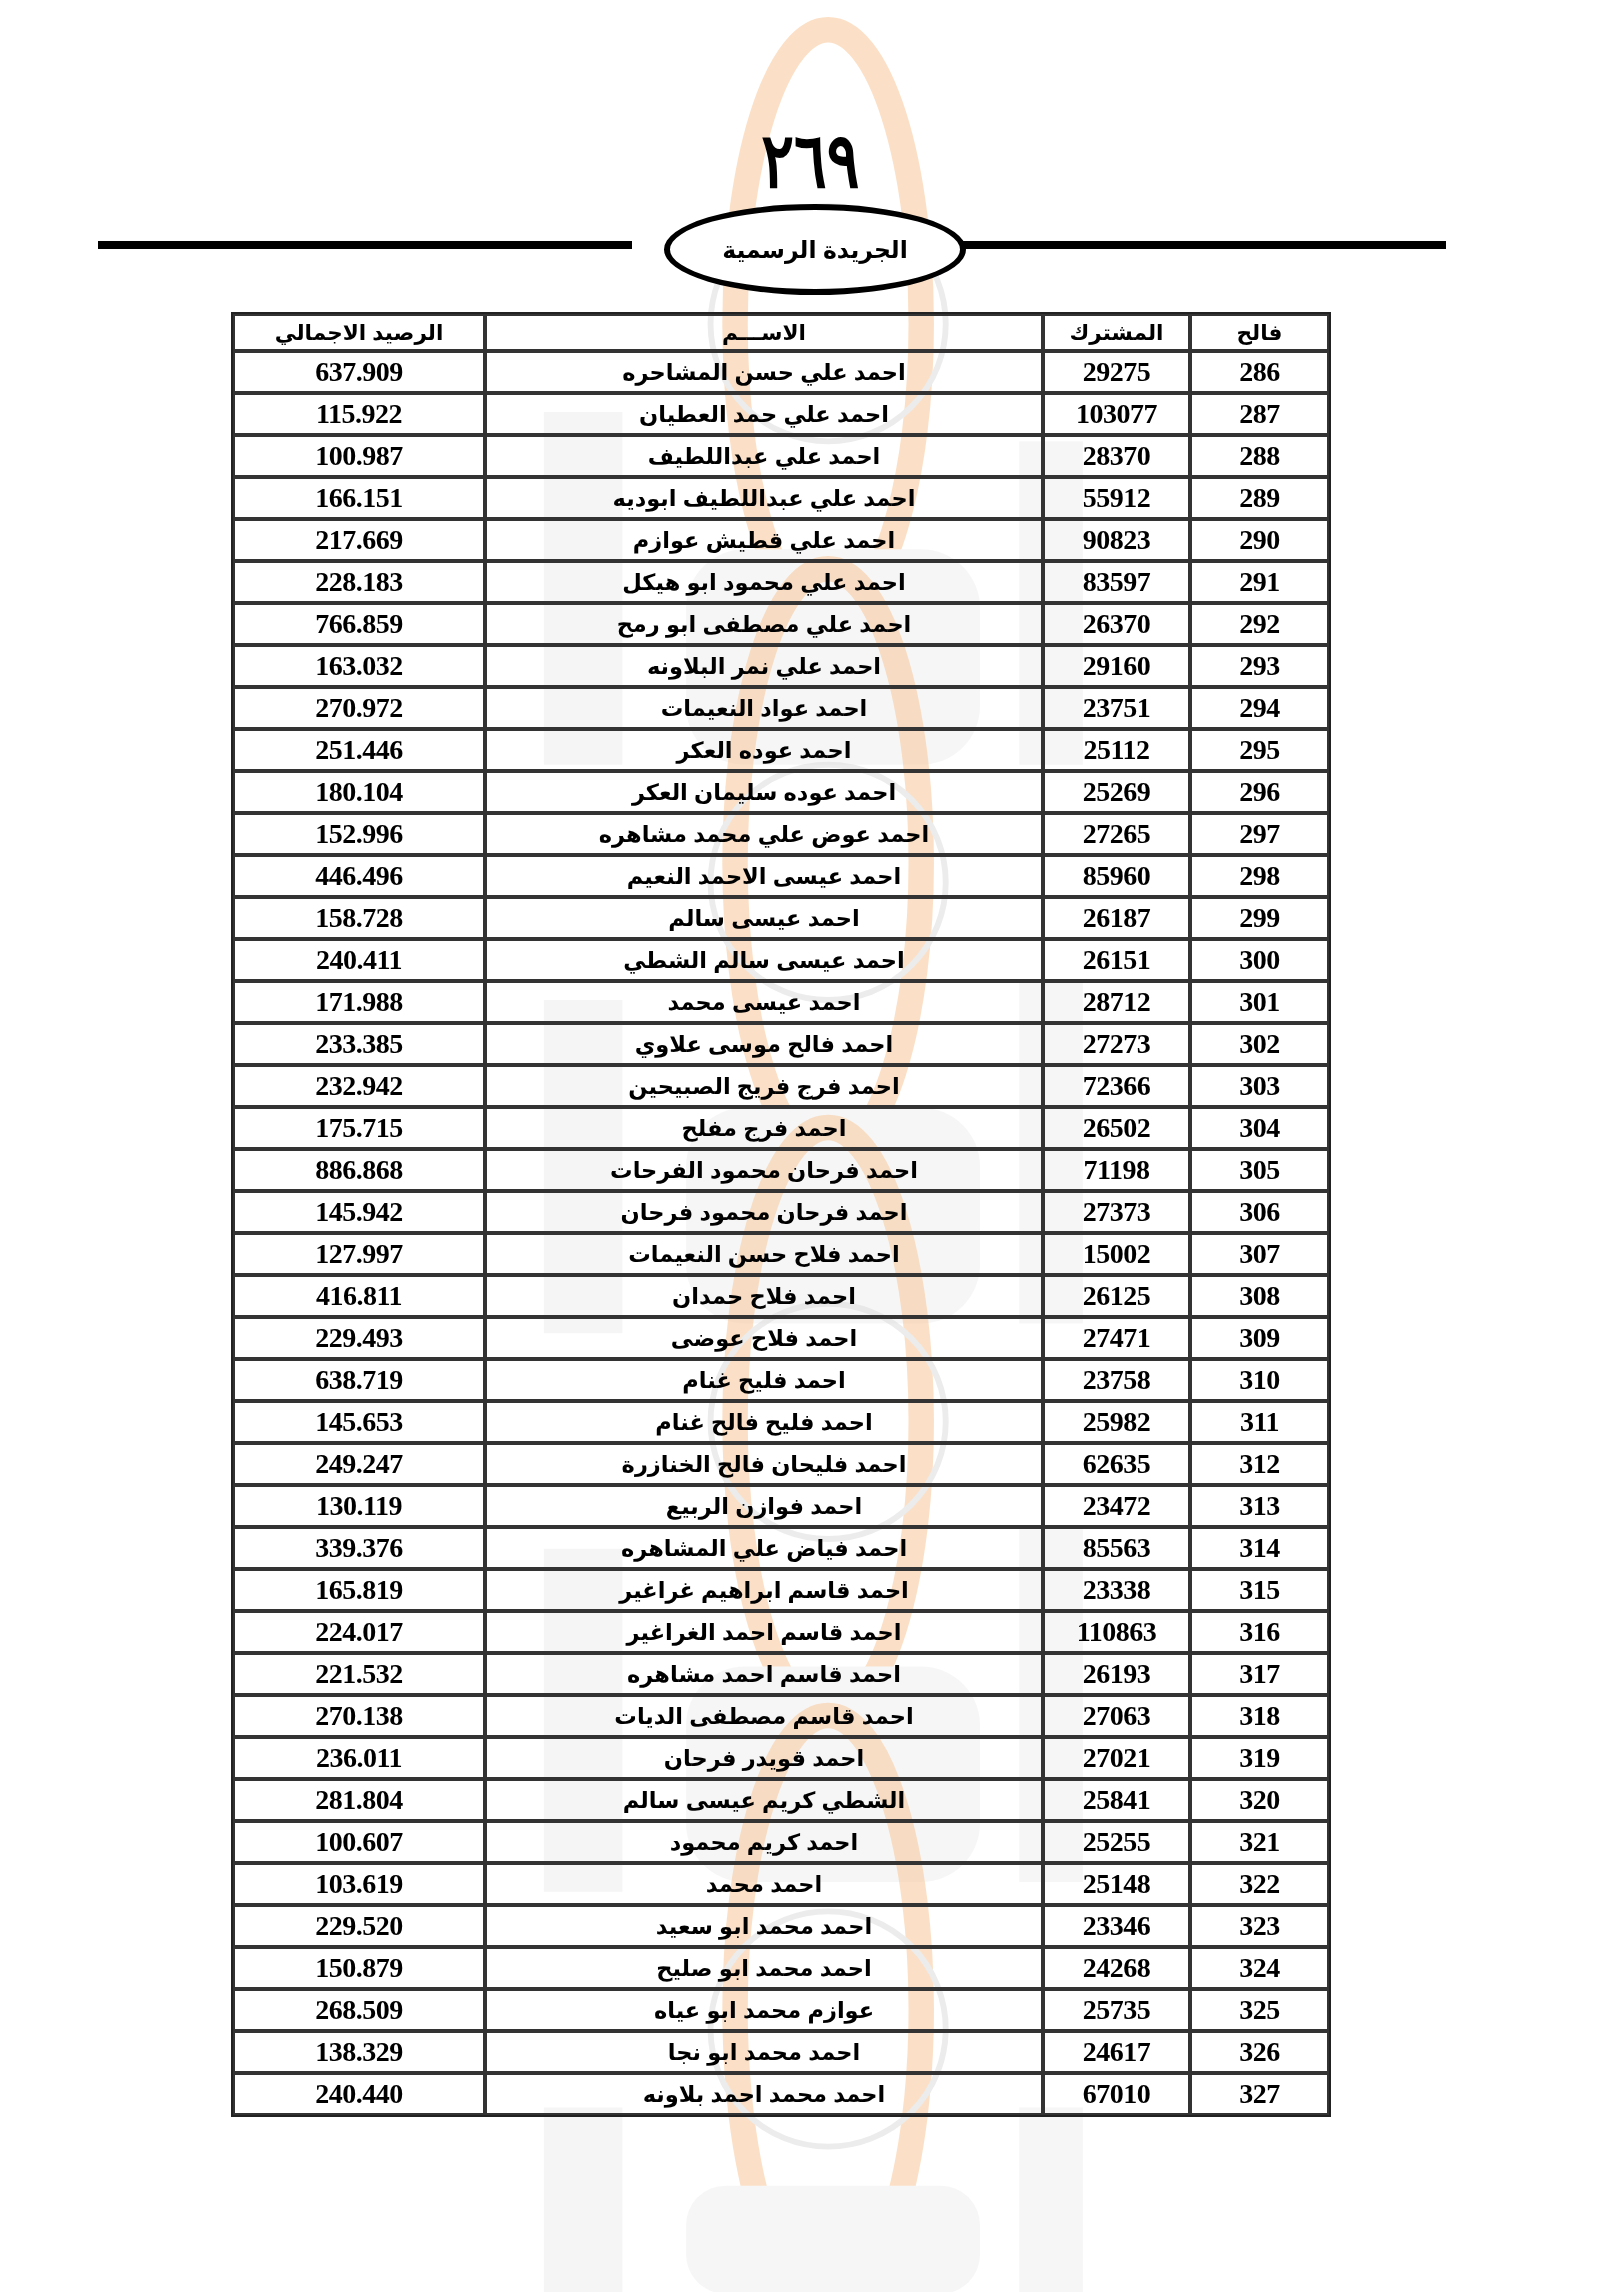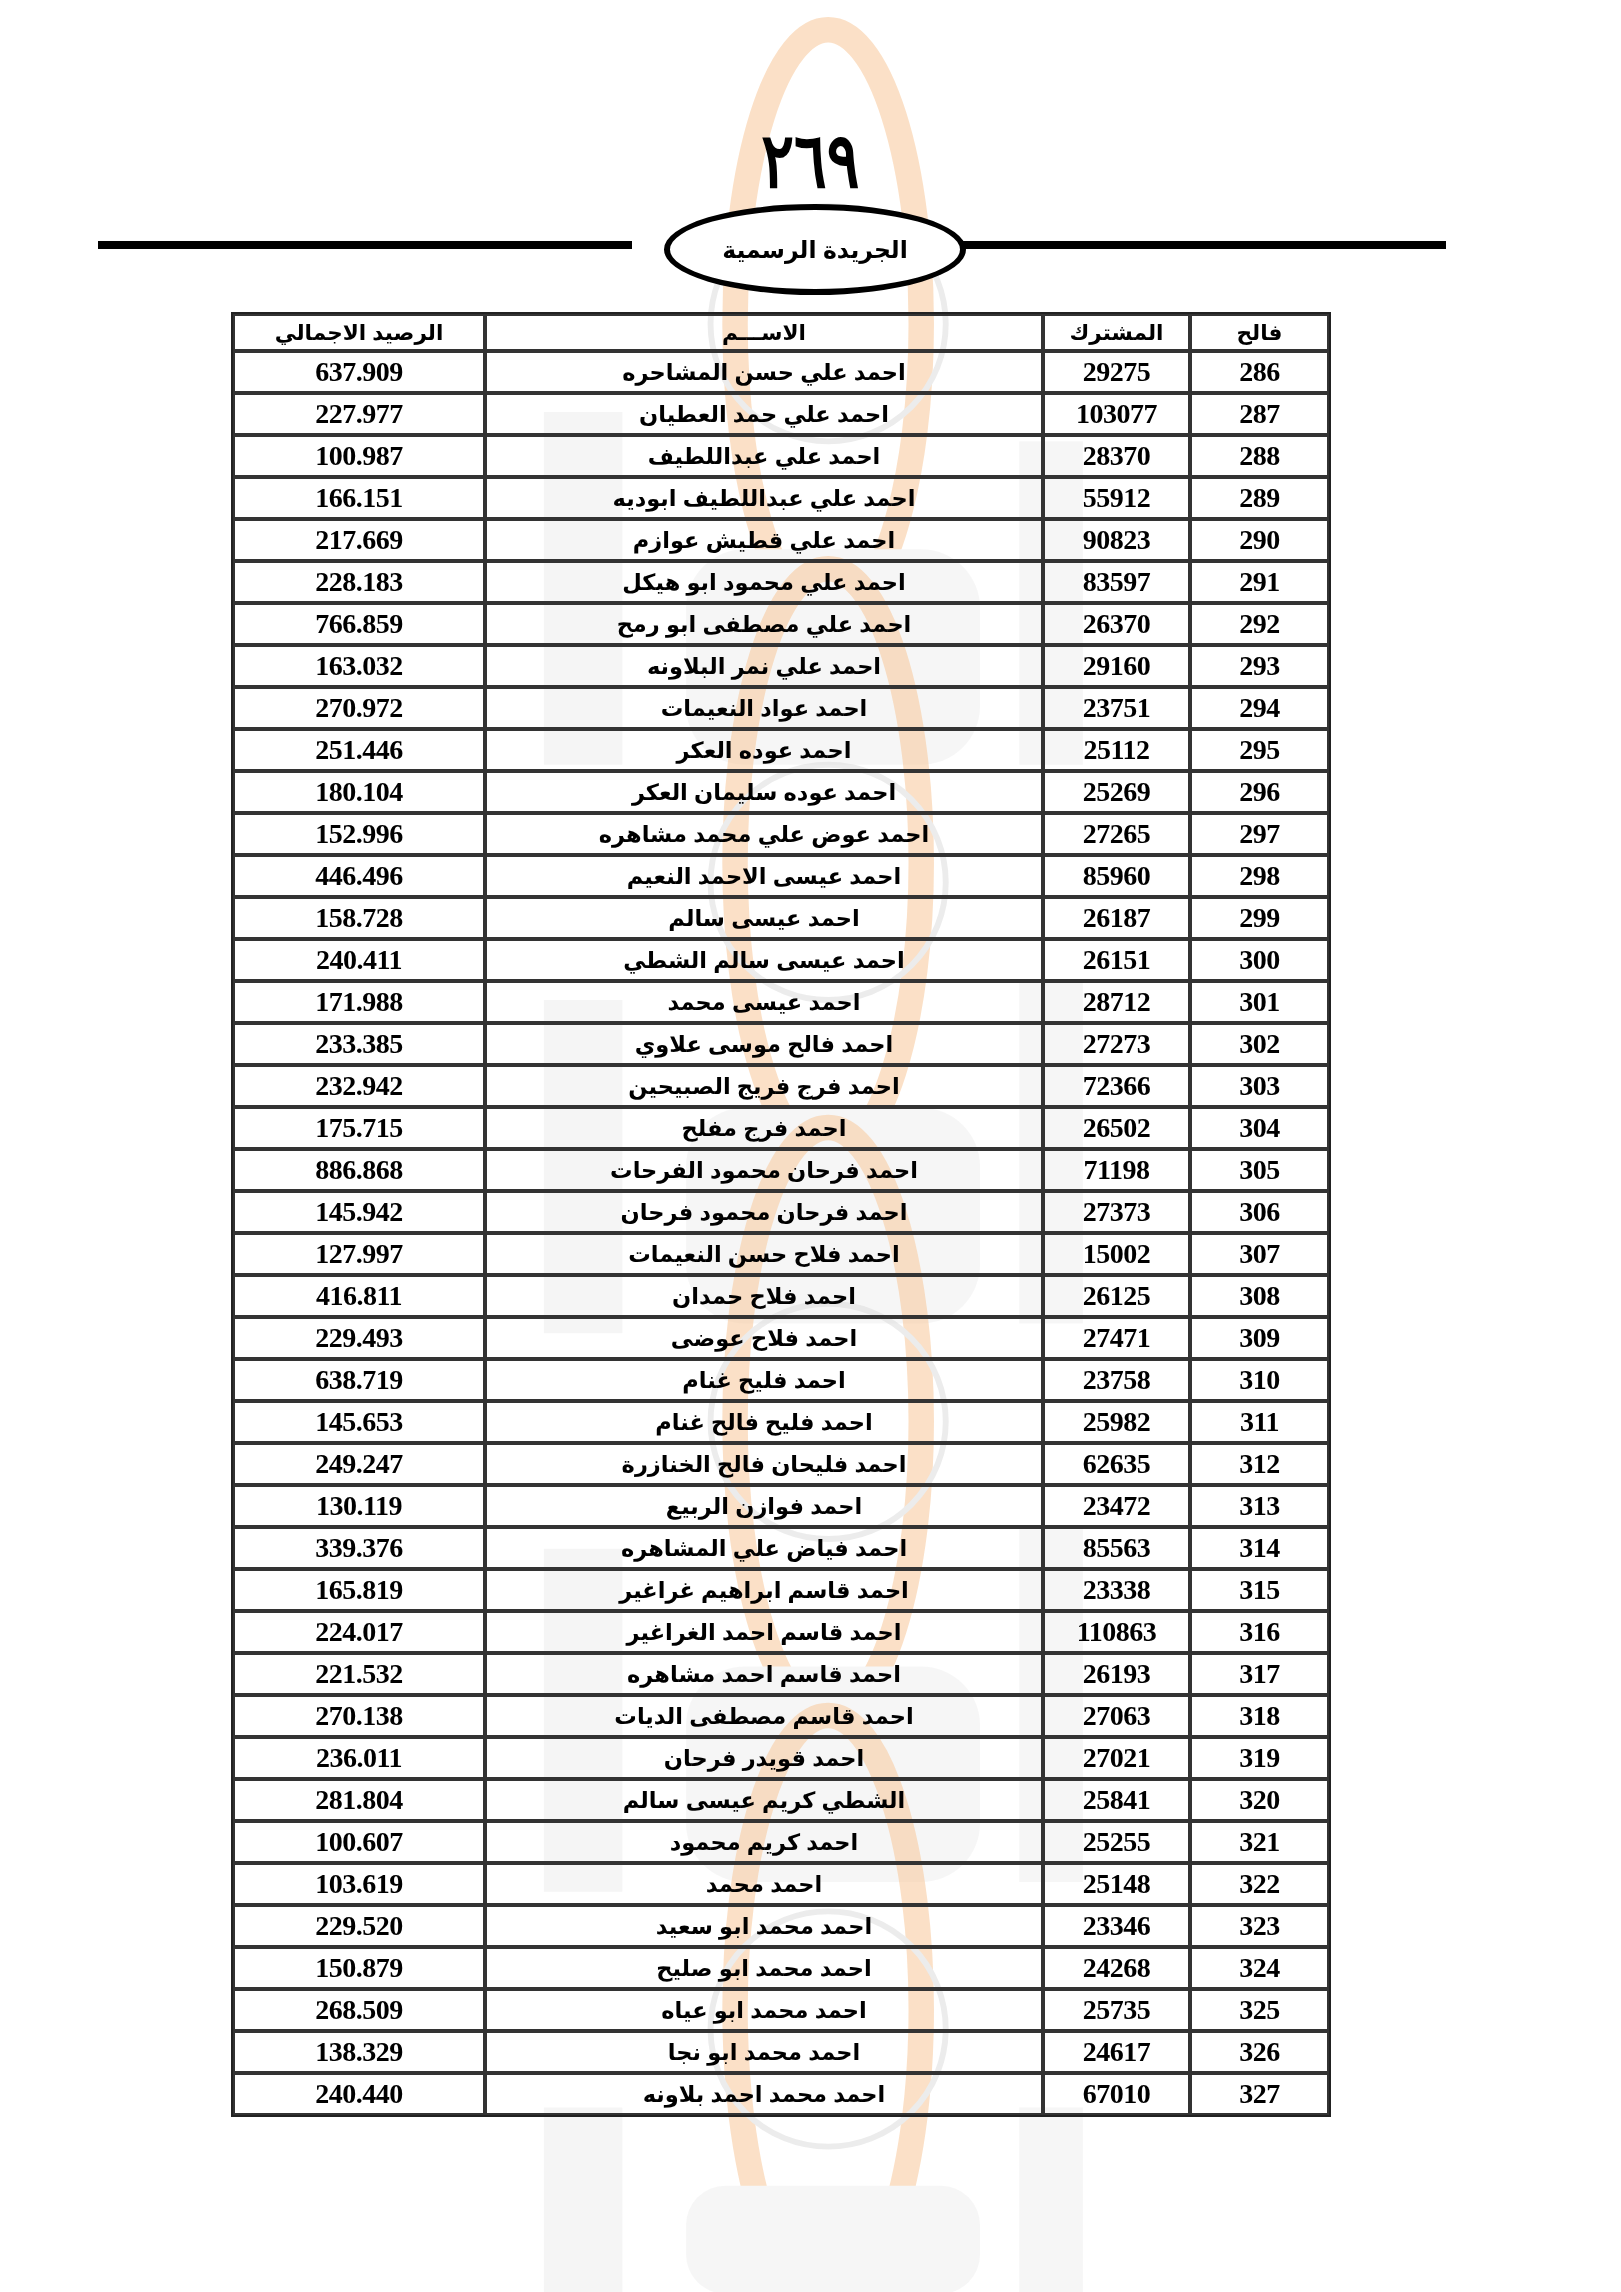--- a/index.html
+++ b/index.html
@@ -100,21 +100,21 @@
       <tr>
         <td class="num">286</td>
         <td class="sub">29275</td>
         <td class="name">احمد علي حسن المشاحره</td>
         <td class="bal">637.909</td>
       </tr>
       <tr>
         <td class="num">287</td>
         <td class="sub">103077</td>
         <td class="name">احمد علي حمد العطيان</td>
-        <td class="bal">227.977</td>
+        <td class="bal">115.922</td>
       </tr>
       <tr>
         <td class="num">288</td>
         <td class="sub">28370</td>
         <td class="name">احمد علي عبداللطيف</td>
         <td class="bal">100.987</td>
       </tr>
       <tr>
         <td class="num">289</td>
         <td class="sub">55912</td>
@@ -327,21 +327,21 @@
       </tr>
       <tr>
         <td class="num">324</td>
         <td class="sub">24268</td>
         <td class="name">احمد محمد ابو صليح</td>
         <td class="bal">150.879</td>
       </tr>
       <tr>
         <td class="num">325</td>
         <td class="sub">25735</td>
-        <td class="name">احمد محمد ابو عياه</td>
+        <td class="name">عوازم محمد ابو عياه</td>
         <td class="bal">268.509</td>
       </tr>
       <tr>
         <td class="num">326</td>
         <td class="sub">24617</td>
         <td class="name">احمد محمد ابو نجا</td>
         <td class="bal">138.329</td>
       </tr>
       <tr>
         <td class="num">327</td>

